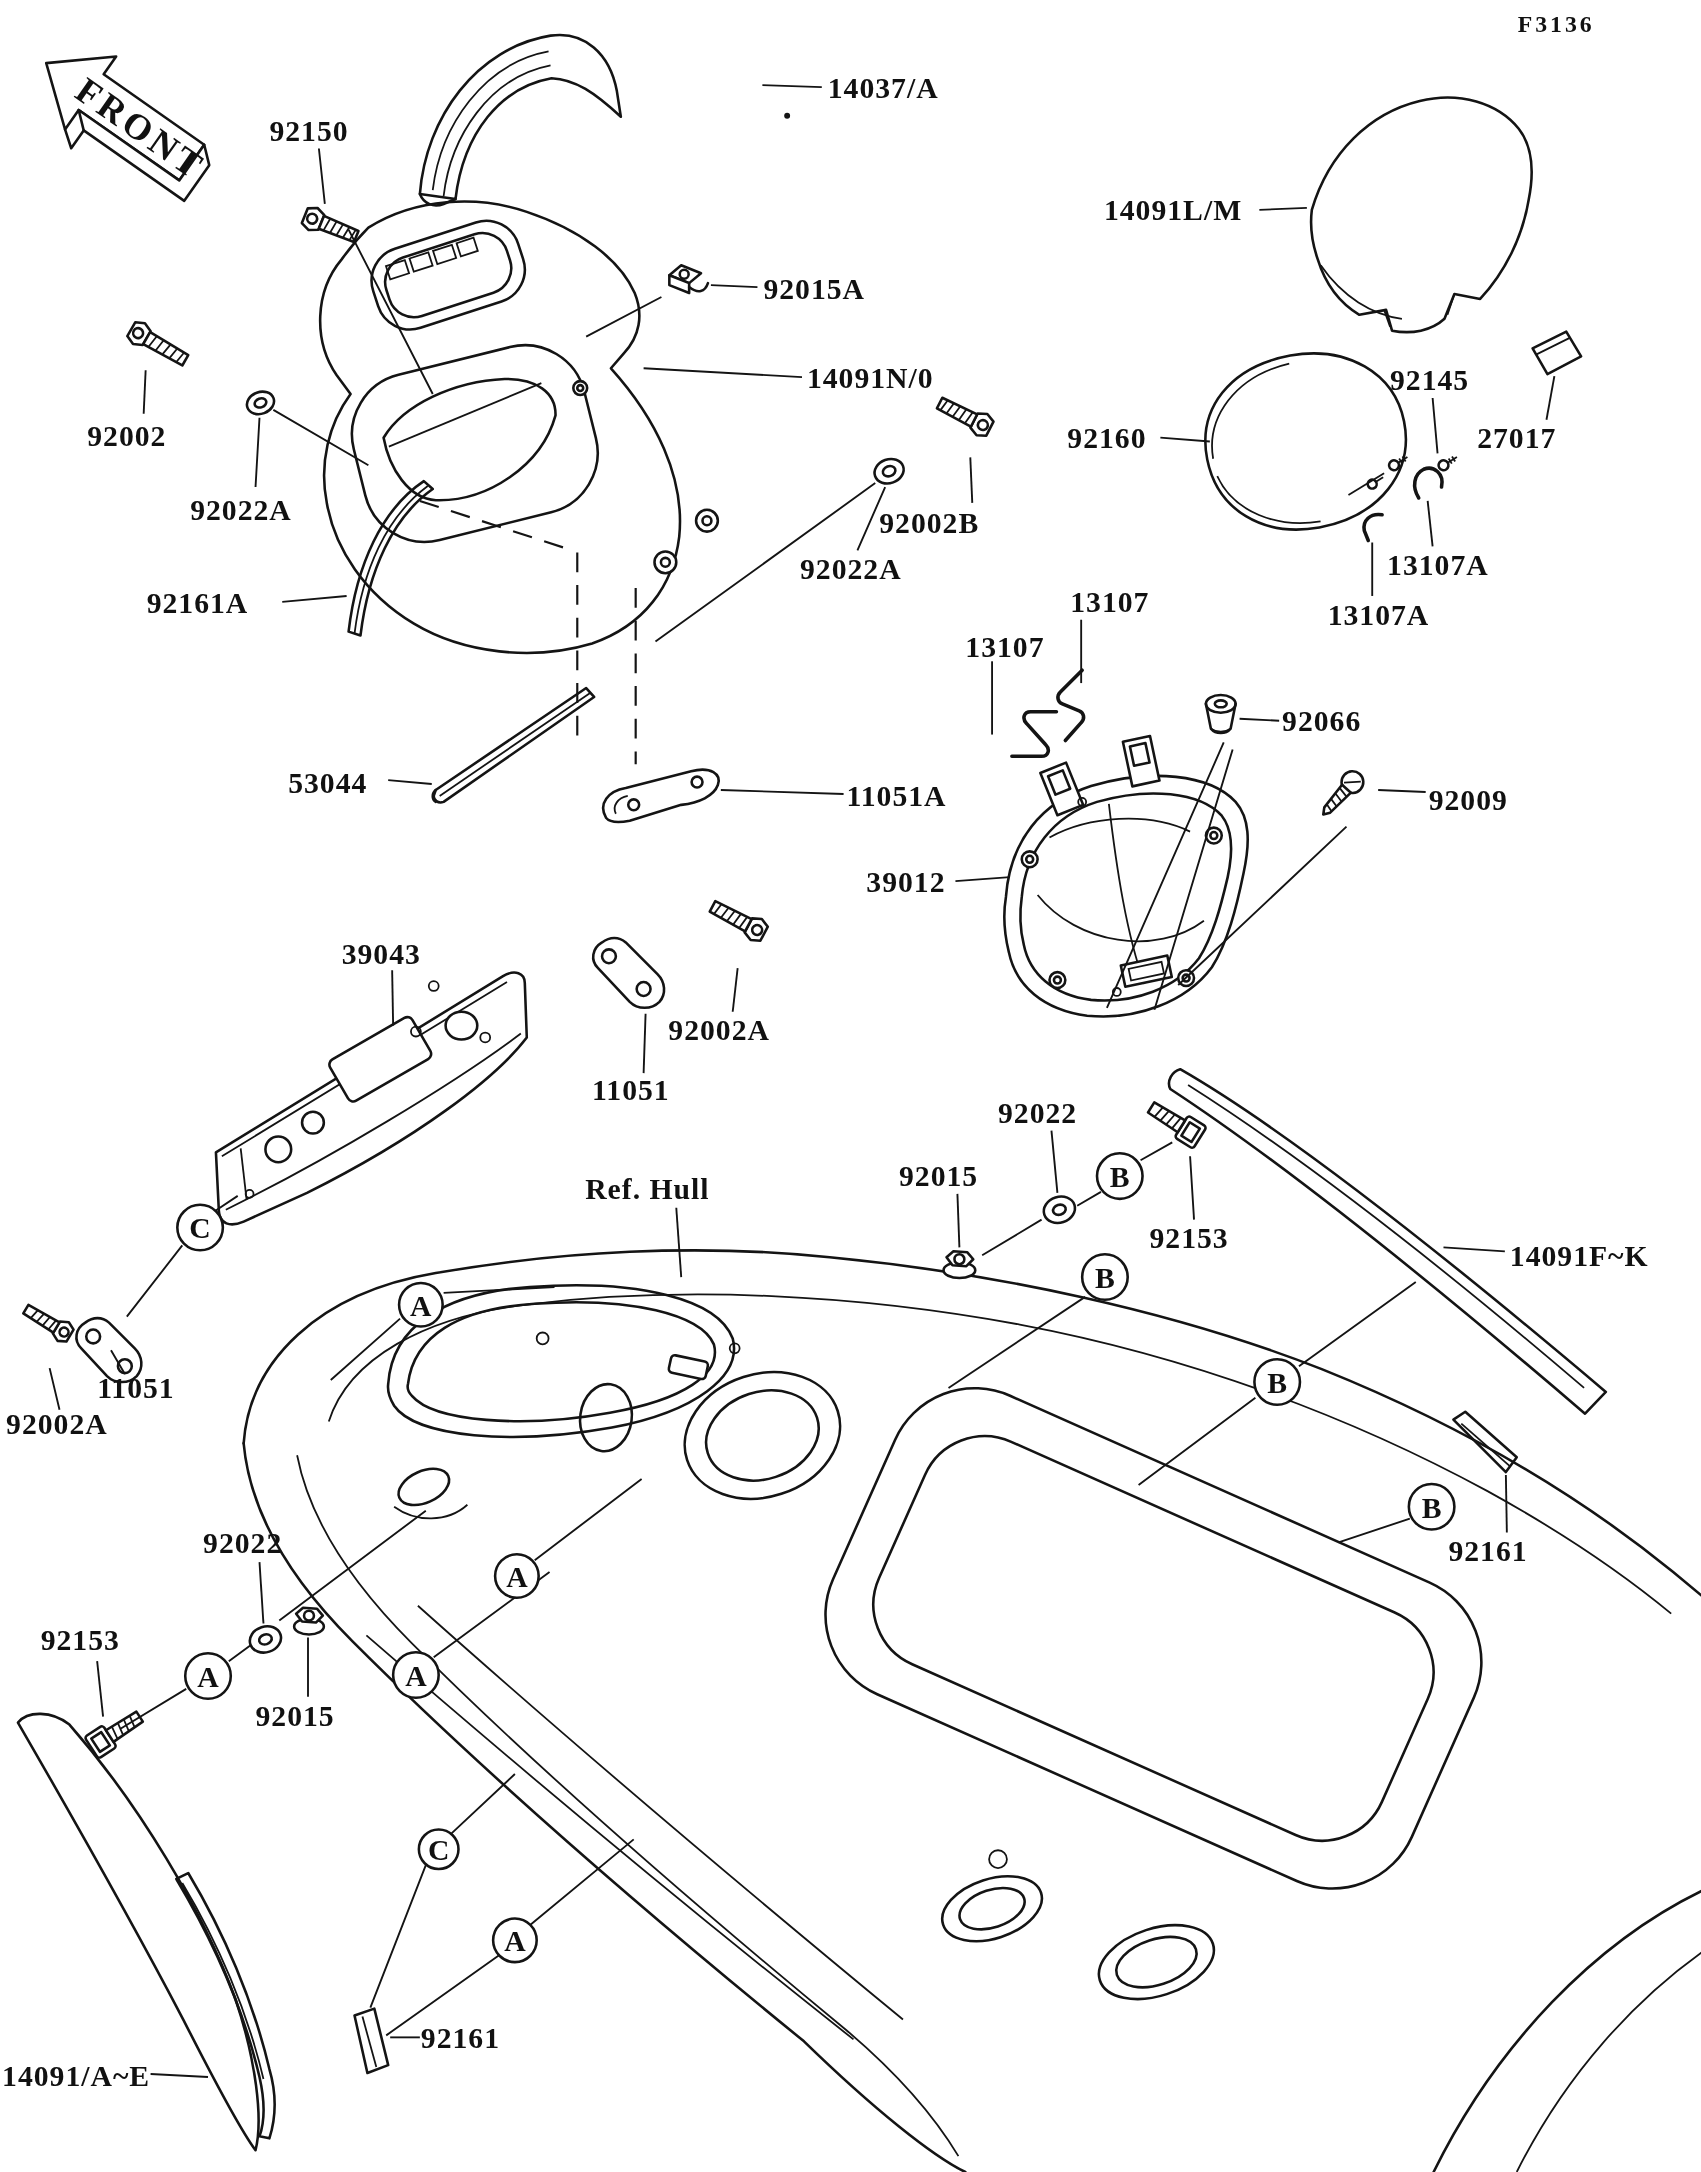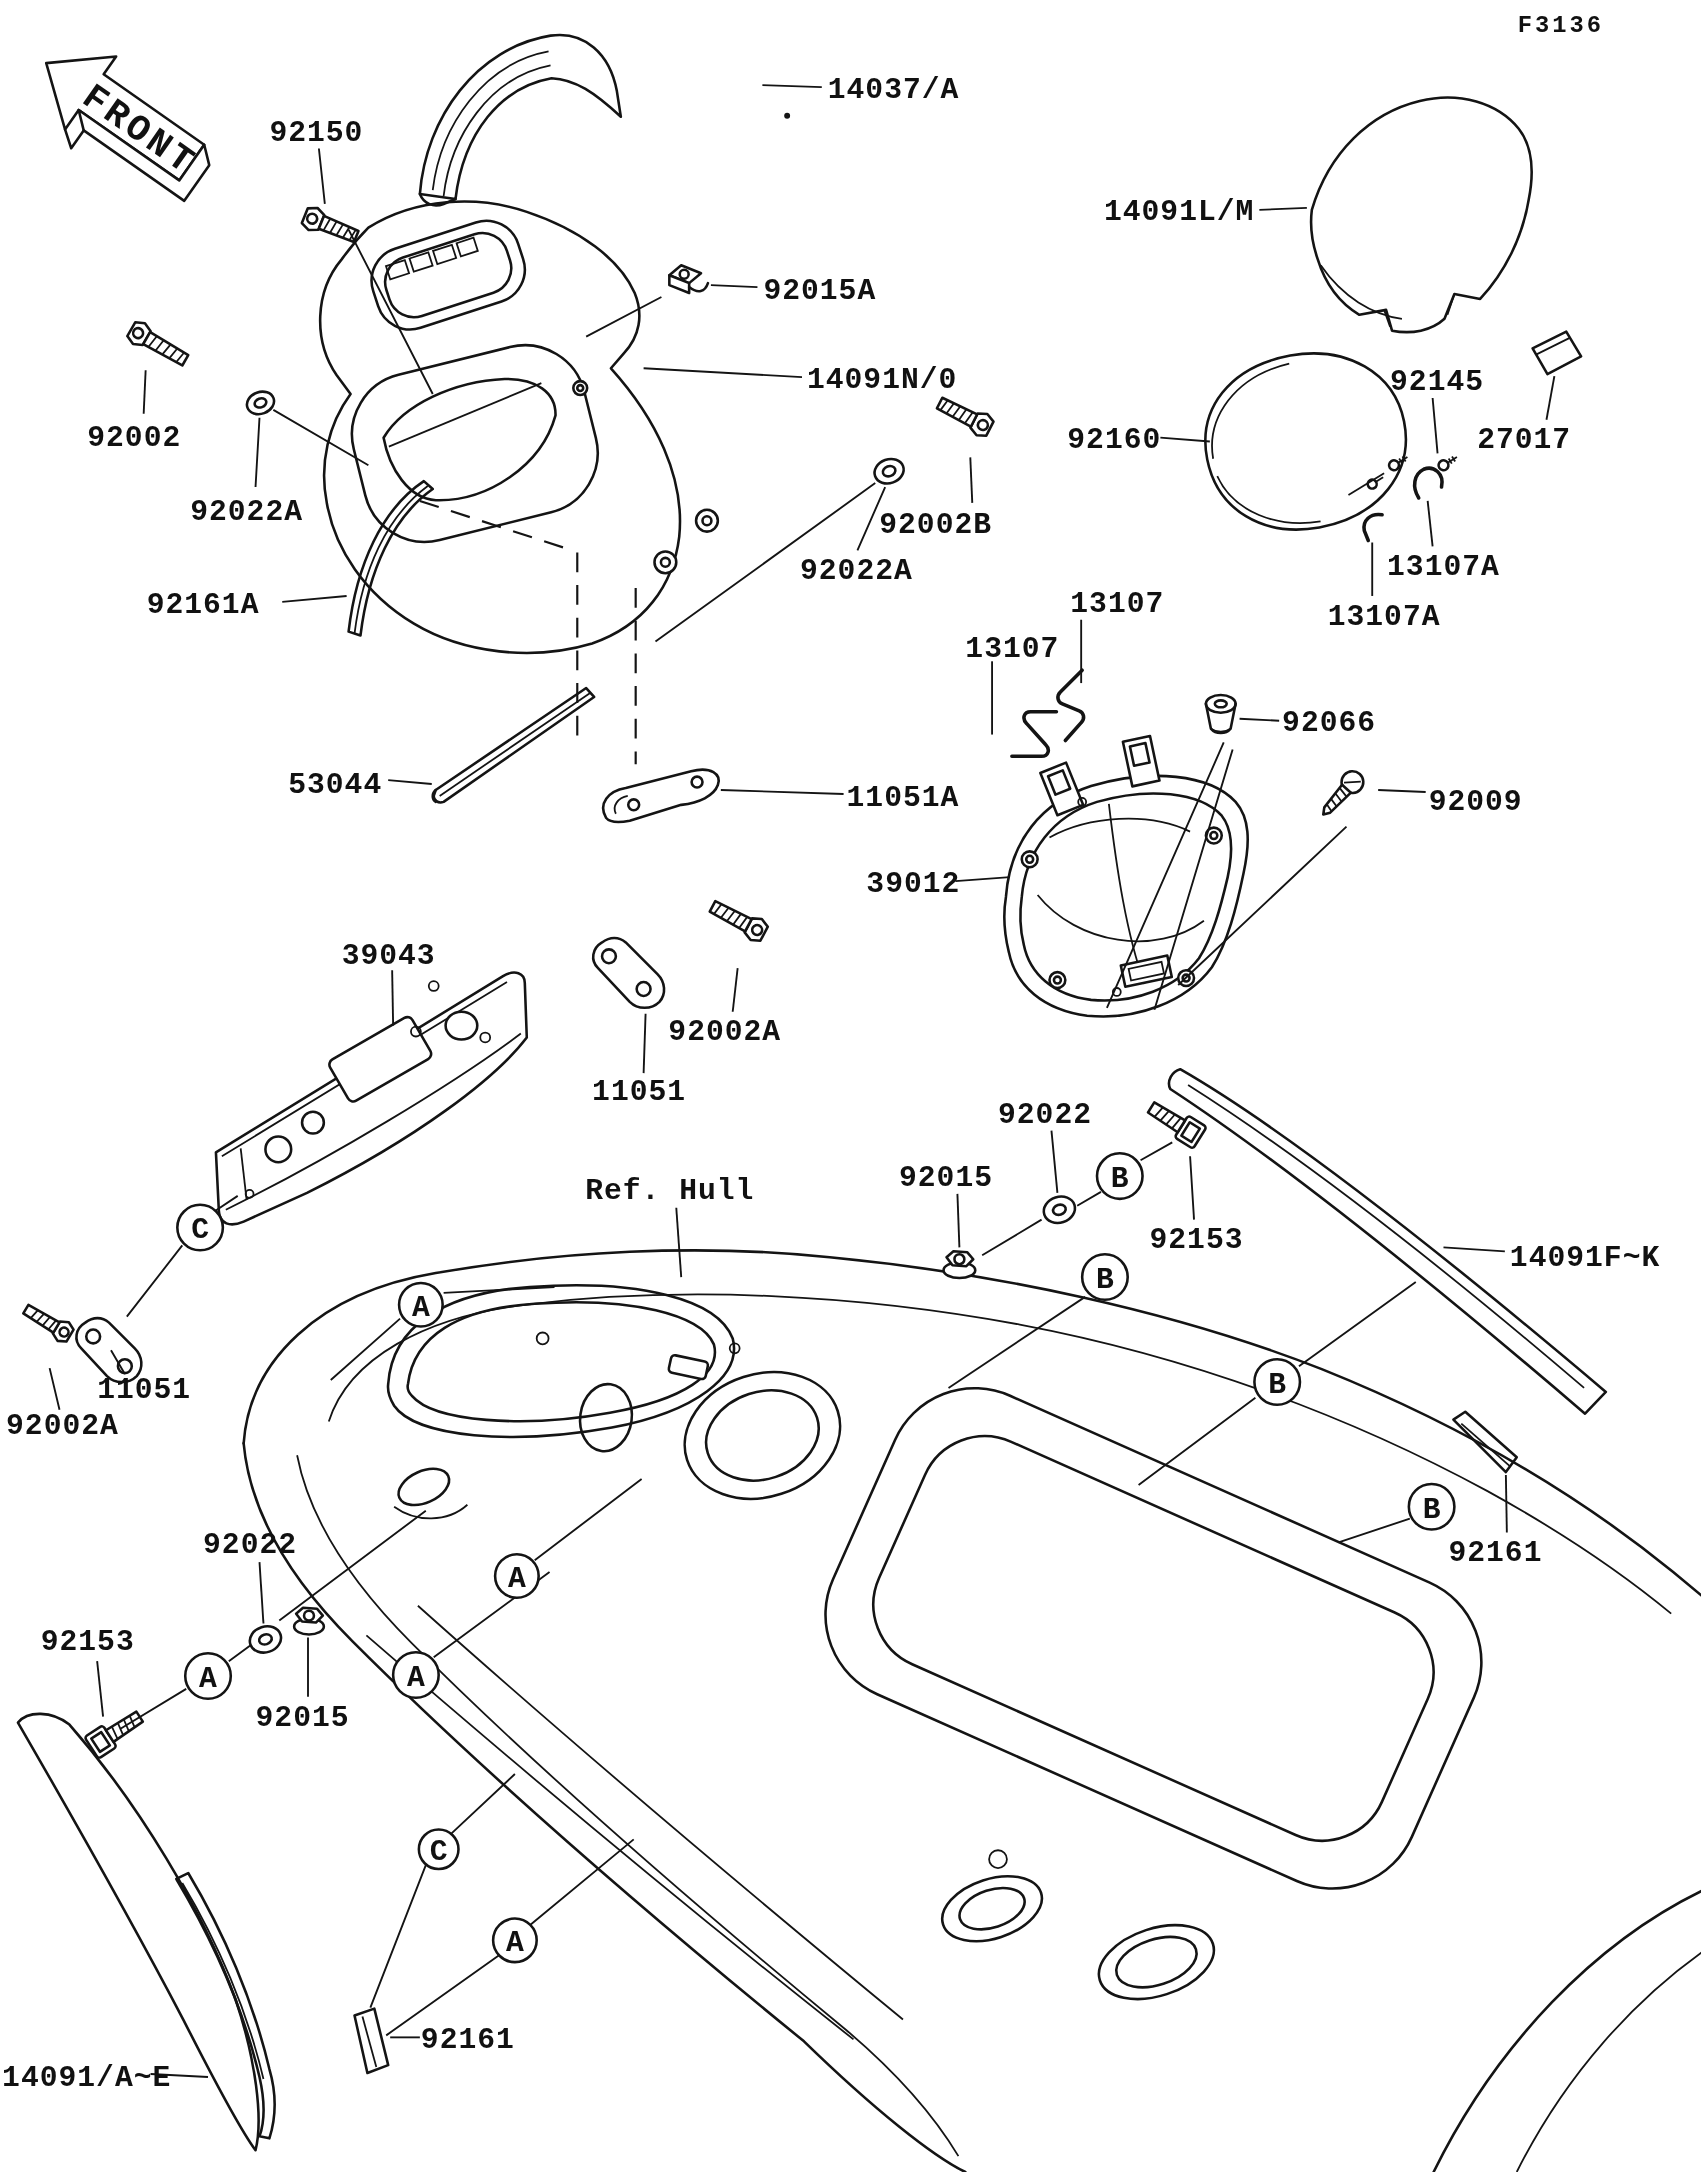--- a/index.html
+++ b/index.html
@@ -1,20 +1,20 @@
 <!DOCTYPE html>
 <html><head>
 <meta charset="utf-8">
 <style>
   html,body{margin:0;padding:0;background:#e8e8e8;}
   .stage{
     position:relative;
     width:1702px;height:2172px;
     background:#fff;
-    font-family:Liberation Mono, monospace;
+    font-family:Liberation Serif, serif;
     overflow:hidden;
   }
   svg{position:absolute;inset:0;}
   .part{fill:none;stroke:#141414;stroke-width:2.6;stroke-linecap:round;stroke-linejoin:round;}
   .partw{fill:#fff;stroke:#141414;stroke-width:2.6;stroke-linecap:round;stroke-linejoin:round;}
   .thin{fill:none;stroke:#141414;stroke-width:1.8;}
   .wire{fill:none;stroke:#141414;stroke-width:3.6;stroke-linecap:round;stroke-linejoin:round;}
   .leader{fill:none;stroke:#141414;stroke-width:1.9;}
   .dashed{fill:none;stroke:#141414;stroke-width:2.2;stroke-dasharray:20 13;}
   .lbl{font-weight:bold;font-size:30px;fill:#111;letter-spacing:1px;}

